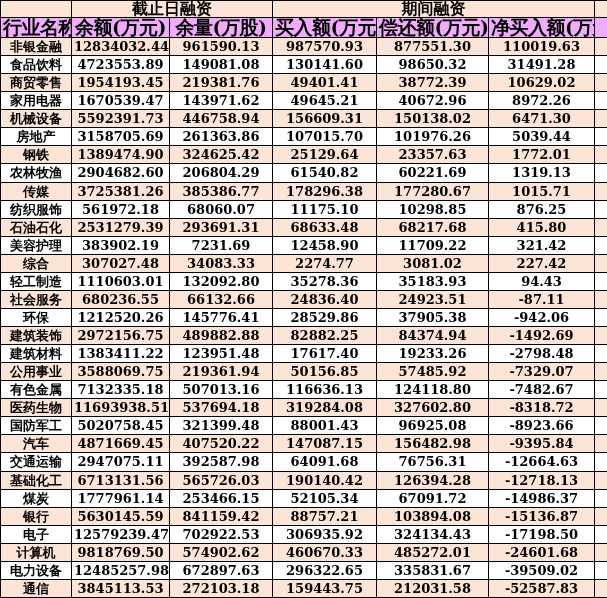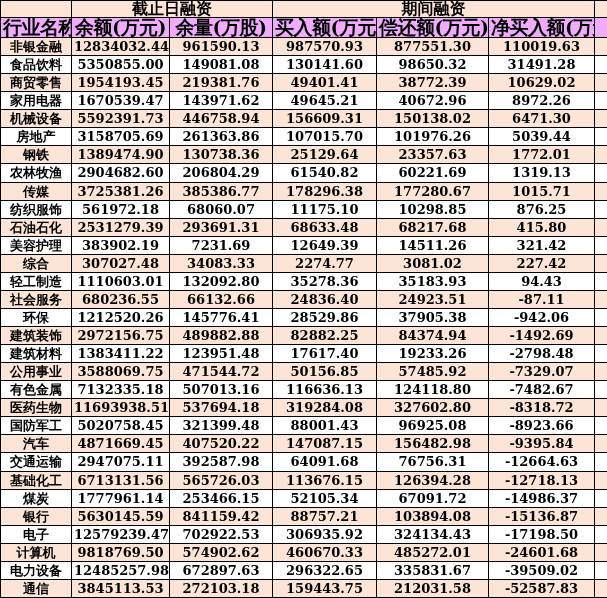--- a/index.html
+++ b/index.html
@@ -65,21 +65,21 @@
       <td>非银金融</td>
       <td>12834032.44</td>
       <td>961590.13</td>
       <td>987570.93</td>
       <td>877551.30</td>
       <td>110019.63</td>
       <td></td>
     </tr>
         <tr>
       <td>食品饮料</td>
-      <td>5350855.00</td>
+      <td>4723553.89</td>
       <td>149081.08</td>
       <td>130141.60</td>
       <td>98650.32</td>
       <td>31491.28</td>
       <td></td>
     </tr>
         <tr>
       <td>商贸零售</td>
       <td>1954193.45</td>
       <td>219381.76</td>
@@ -111,21 +111,21 @@
       <td>3158705.69</td>
       <td>261363.86</td>
       <td>107015.70</td>
       <td>101976.26</td>
       <td>5039.44</td>
       <td></td>
     </tr>
         <tr>
       <td>钢铁</td>
       <td>1389474.90</td>
-      <td>130738.36</td>
+      <td>324625.42</td>
       <td>25129.64</td>
       <td>23357.63</td>
       <td>1772.01</td>
       <td></td>
     </tr>
         <tr>
       <td>农林牧渔</td>
       <td>2904682.60</td>
       <td>206804.29</td>
       <td>61540.82</td>
@@ -157,22 +157,22 @@
       <td>293691.31</td>
       <td>68633.48</td>
       <td>68217.68</td>
       <td>415.80</td>
       <td></td>
     </tr>
         <tr>
       <td>美容护理</td>
       <td>383902.19</td>
       <td>7231.69</td>
-      <td>12649.39</td>
-      <td>14511.26</td>
+      <td>12458.90</td>
+      <td>11709.22</td>
       <td>321.42</td>
       <td></td>
     </tr>
         <tr>
       <td>综合</td>
       <td>307027.48</td>
       <td>34083.33</td>
       <td>2274.77</td>
       <td>3081.02</td>
       <td>227.42</td>
@@ -219,21 +219,21 @@
       <td>1383411.22</td>
       <td>123951.48</td>
       <td>17617.40</td>
       <td>19233.26</td>
       <td>-2798.48</td>
       <td></td>
     </tr>
         <tr>
       <td>公用事业</td>
       <td>3588069.75</td>
-      <td>471544.72</td>
+      <td>219361.94</td>
       <td>50156.85</td>
       <td>57485.92</td>
       <td>-7329.07</td>
       <td></td>
     </tr>
         <tr>
       <td>有色金属</td>
       <td>7132335.18</td>
       <td>507013.16</td>
       <td>116636.13</td>
@@ -274,21 +274,21 @@
       <td>392587.98</td>
       <td>64091.68</td>
       <td>76756.31</td>
       <td>-12664.63</td>
       <td></td>
     </tr>
         <tr>
       <td>基础化工</td>
       <td>6713131.56</td>
       <td>565726.03</td>
-      <td>113676.15</td>
+      <td>190140.42</td>
       <td>126394.28</td>
       <td>-12718.13</td>
       <td></td>
     </tr>
         <tr>
       <td>煤炭</td>
       <td>1777961.14</td>
       <td>253466.15</td>
       <td>52105.34</td>
       <td>67091.72</td>

